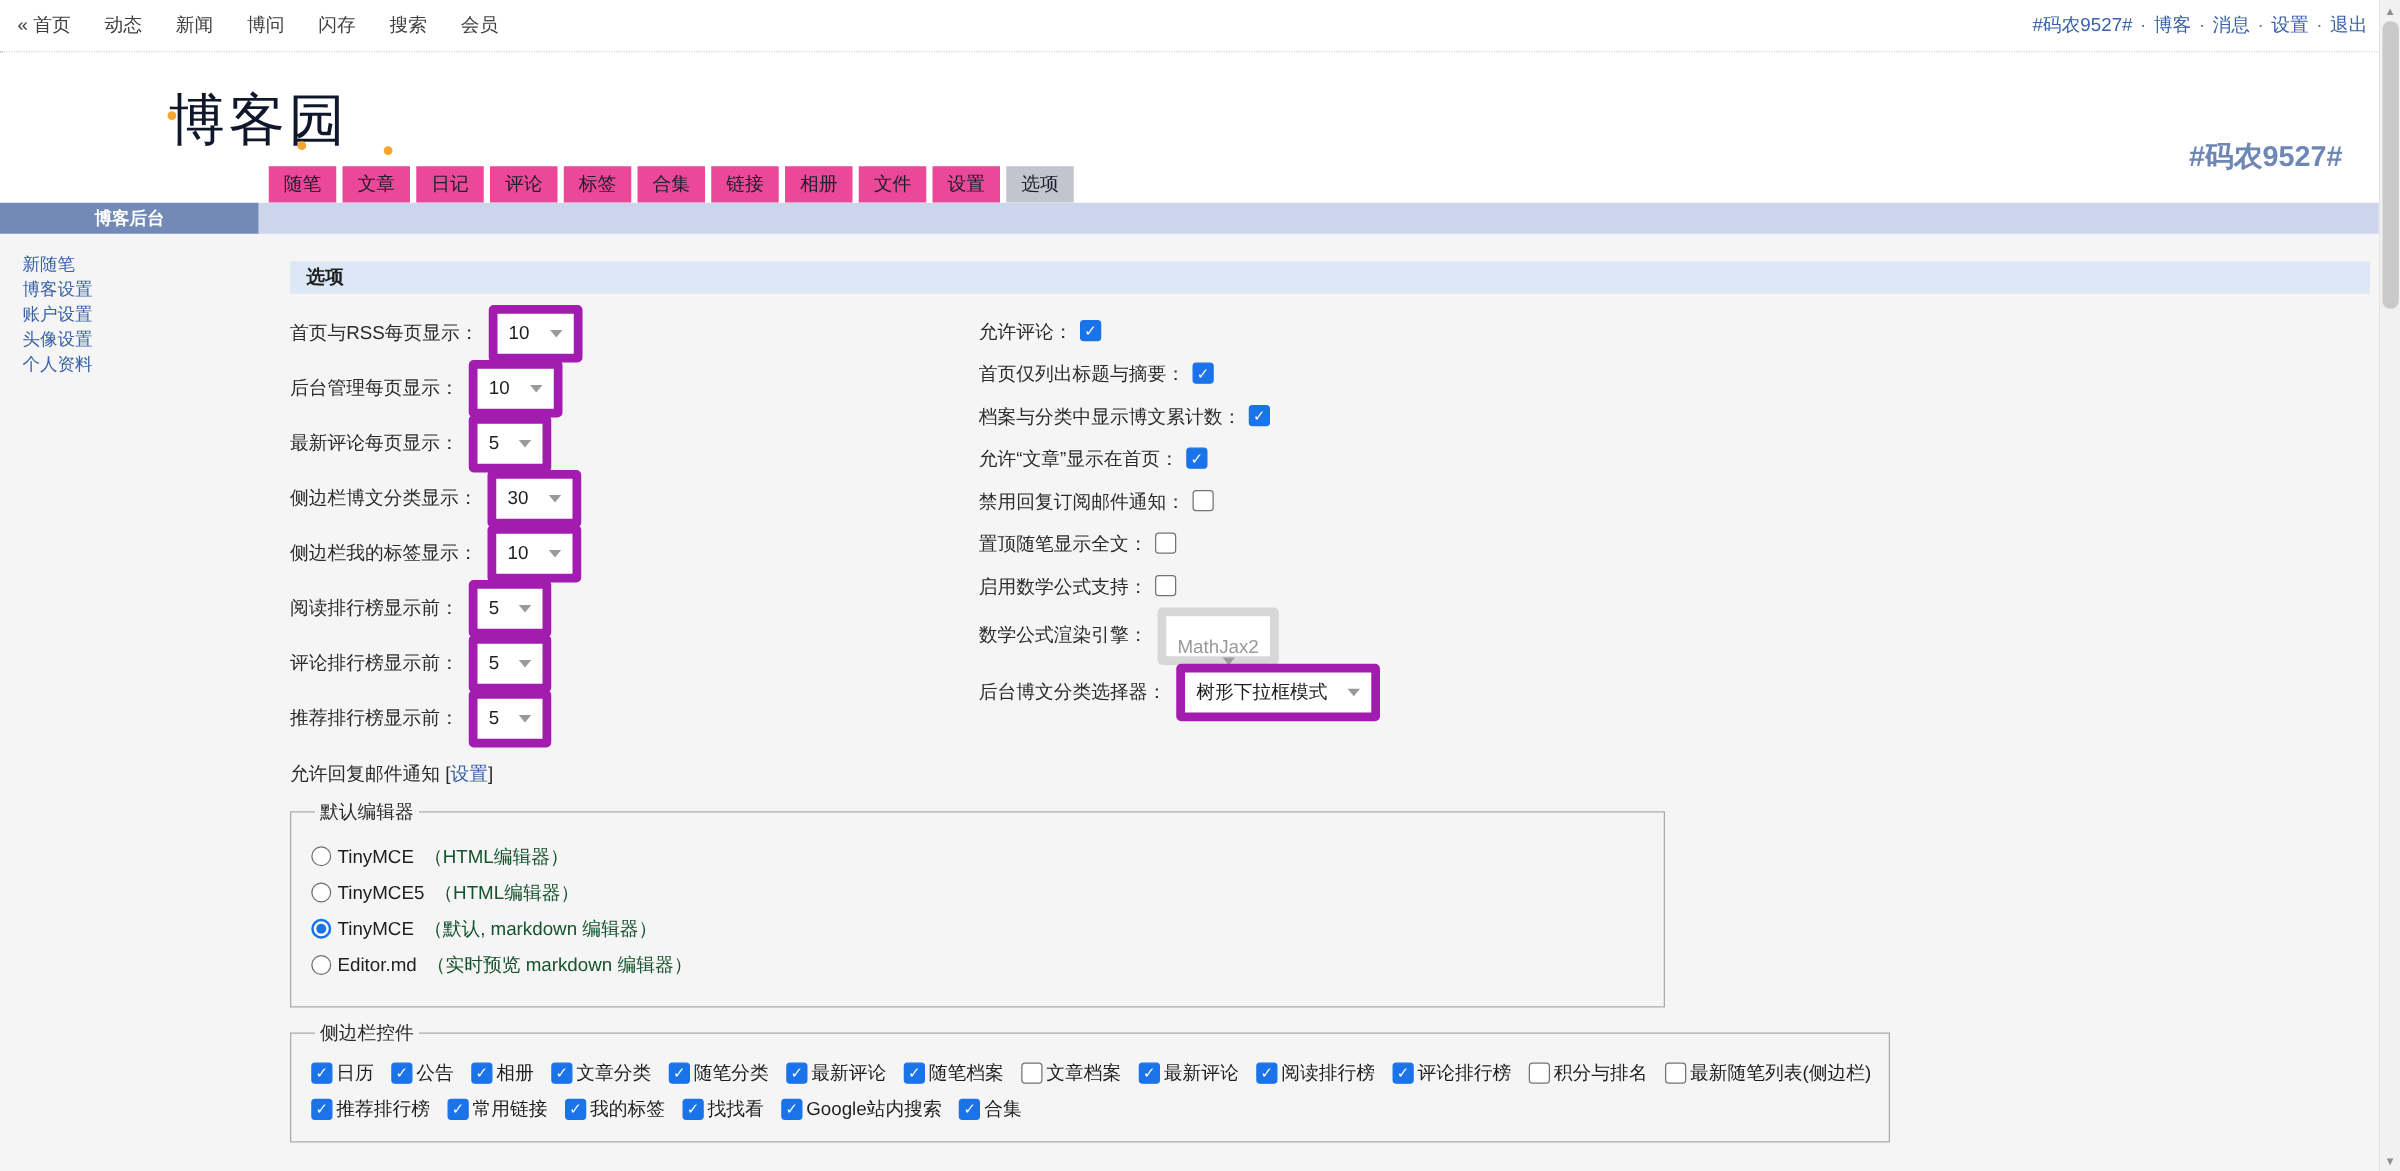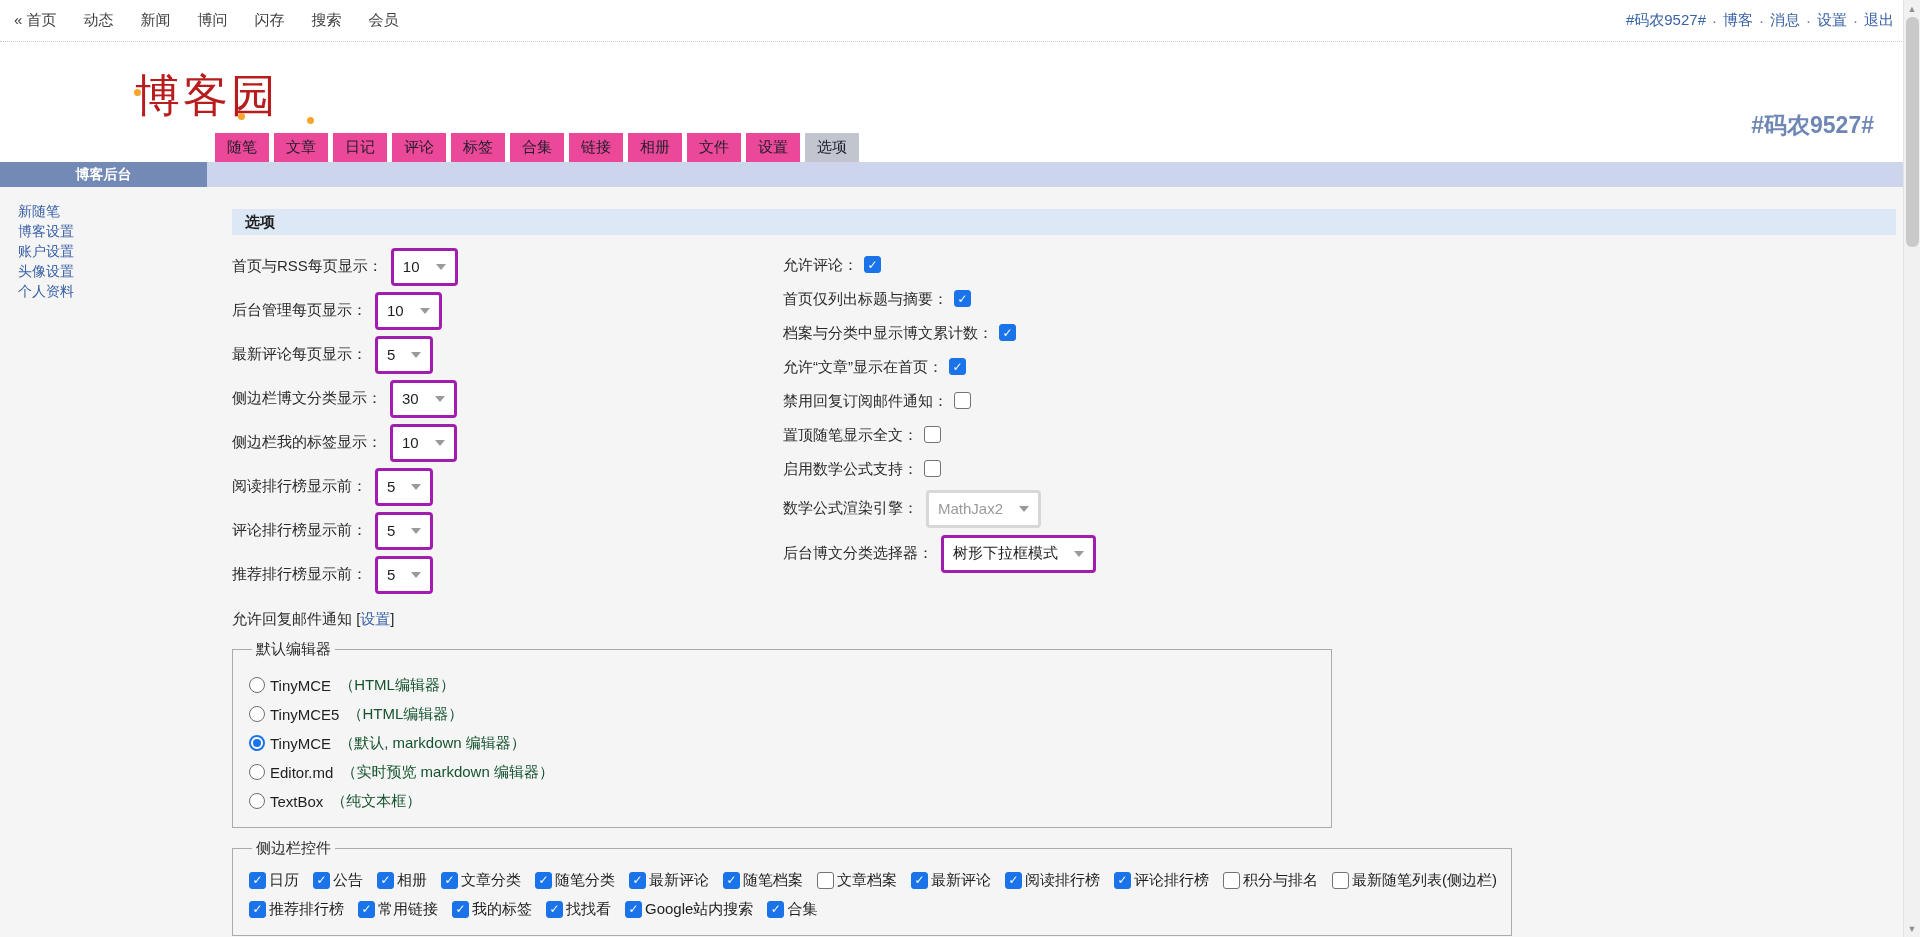--- a/index.html
+++ b/index.html
@@ -12,21 +12,21 @@
     padding:0 12px 0 14px; }
   .topnav-left { display:flex; gap:27px; font-size:15px; color:#3f3f3f; }
   .topnav-left .tlink { cursor:pointer; color:#3f3f3f; }
   .topnav-right { margin-left:auto; margin-right:14px; display:flex; align-items:center;
     gap:6px; font-size:15px; color:#3a62a8; }
   .topnav-right .tlink { color:#3a62a8; cursor:pointer; }
   .topnav-right .sep { color:#5c7099; }
 
   
   .header { position:relative; height:120px; background:#fff; }
-  .logo { position:absolute; left:135px; top:24px; font-size:45px; color:#b91c1c;
+  .logo { position:absolute; left:135px; top:24px; font-size:45px; color:#0f172a;
     letter-spacing:3px; font-weight:400; }
   .logo .dot { position:absolute; width:7px; height:7px; border-radius:50%;
     background:#f7a52f; }
   .logo .d1 { left:-1px; top:23px; }
   .logo .d2 { left:103px; top:47px; }
   .logo .d3 { left:172px; top:51px; }
   .blog-title { position:absolute; right:46px; top:68px; font-size:23px;
     font-weight:bold; color:#6f87b5; }
   .tabs { position:absolute; left:215px; bottom:0; display:flex; }
   .tab { background:#ec4899; color:#1d1d2b; font-size:15px; padding:5px 12px;
@@ -51,26 +51,26 @@
 
   .columns { display:flex; margin-top:17px; }
   .col-left { width:551px; }
   .col-right { padding-top:4px; }
 
   .form-row { display:flex; align-items:center; height:29px; margin-bottom:15px;
     font-size:15px; color:#2b2b2b; }
   .form-row .lbl { margin-right:8px; }
 
   .select { display:inline-flex; align-items:center; justify-content:space-between;
-    background:#fff; border:3px solid #a21caf; border-radius:4px; height:29px;
+    background:#fff; border:7px solid #a21caf; border-radius:4px; height:29px;
     padding:16px 9px; min-width:58px; font-size:15px; color:#1f1f1f; cursor:pointer; }
   .caret { width:0; height:0; border-left:5px solid transparent;
     border-right:5px solid transparent; border-top:6px solid #9a9a9a;
     margin-left:16px; }
-  .select[data-disabled="true"] { color:#9a9a9a; border-color:#d7d7d7; }
+  .select[data-disabled="true"] { color:#9a9a9a; border-color:#d7d7d7;flex-direction:column; }
 
   .check-row { display:flex; align-items:flex-start; height:18px; margin-bottom:16px;
     font-size:15px; color:#2b2b2b; }
   .check-row .lbl { margin-right:6px; }
   .cb { width:17px; height:17px; border-radius:3px; border:1.6px solid #737373;
     background:#fff; display:inline-flex; align-items:center; justify-content:center;
     cursor:pointer; flex:none; }
   .cb[data-checked="true"] { background:#1a73e8; border-color:#1a73e8; }
   .cb[data-checked="true"]::after { content:"✓"; color:#fff; font-size:12px;
     font-weight:bold; line-height:1; }
@@ -301,25 +301,20 @@
       <div class="radio-row">
         <span class="radio" data-checked="true"></span>
         <span class="rname">TinyMCE</span>
         <span class="rdesc">（默认, markdown 编辑器）</span>
       </div>
       <div class="radio-row">
         <span class="radio" data-checked="false"></span>
         <span class="rname">Editor.md</span>
         <span class="rdesc">（实时预览 markdown 编辑器）</span>
       </div>
-      <div class="radio-row" style="margin-bottom:2px;">
-        <span class="radio" data-checked="false"></span>
-        <span class="rname">TextBox</span>
-        <span class="rdesc">（纯文本框）</span>
-      </div>
     </fieldset>
 
     <fieldset style="padding-top:12px;">
       <legend>侧边栏控件</legend>
       <div class="widget-row">
         <span class="widget">
             <span class="cb" data-checked="true"></span>
             <span>日历</span>
           </span>
         <span class="widget">

